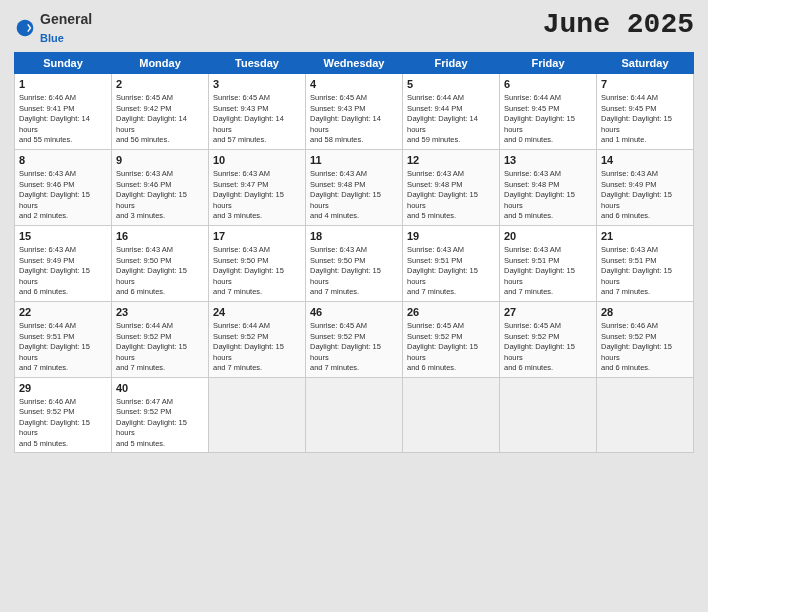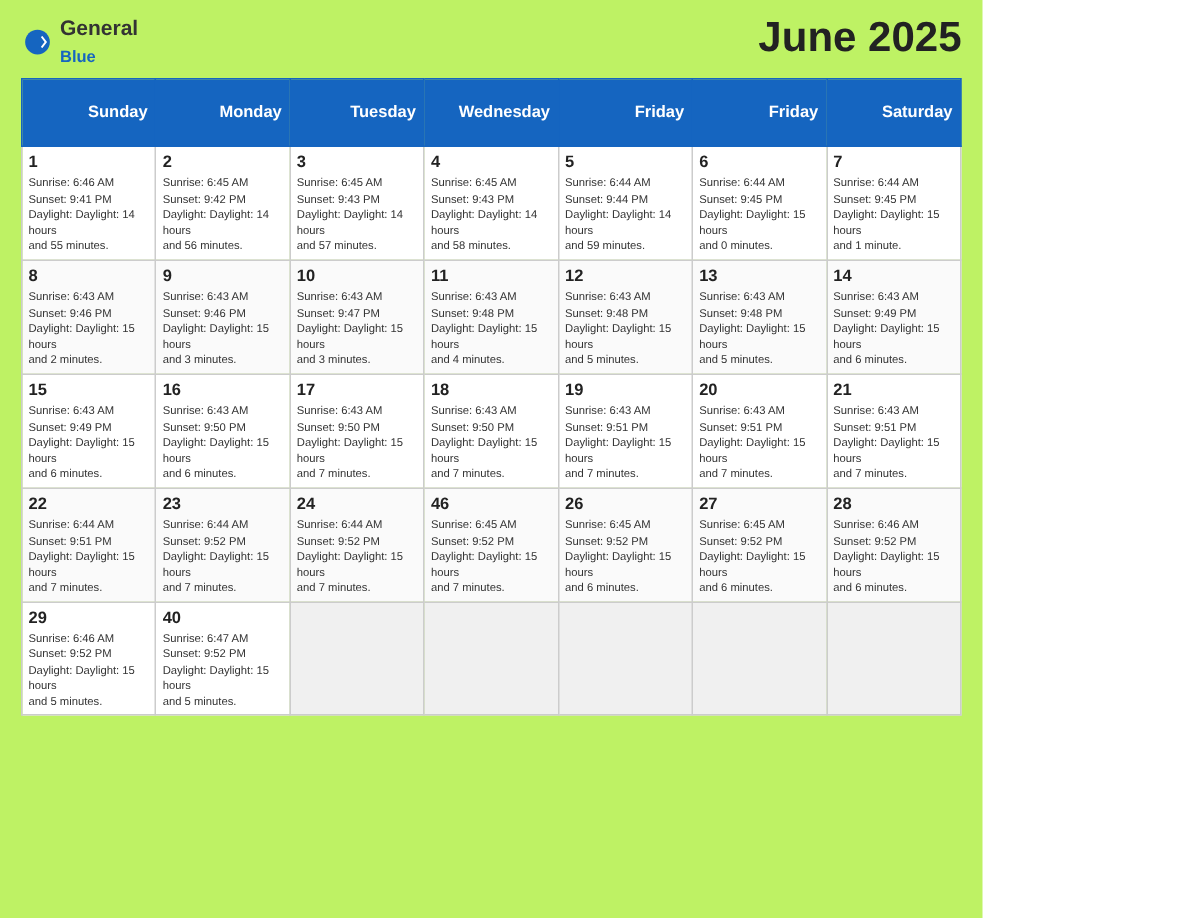--- a/index.html
+++ b/index.html
@@ -4,24 +4,24 @@
   <style>
     * { margin: 0; padding: 0; box-sizing: border-box; }
     body {
       width: 792px;
       height: 612px;
       font-family: Arial, Helvetica, sans-serif;
       background: #fff;
       overflow: hidden;
     }
     .page {
-      width: 655px;
+      width: 708px;
       height: 612px;
       padding: 10px 14px 10px 14px;
-      background: #bef264;
+      background: #e5e5e5;
     }
     .header-row {
       display: flex;
       align-items: flex-start;
       justify-content: space-between;
       margin-bottom: 6px;
     }
     .logo {
       display: flex;
       align-items: center;
@@ -42,37 +42,38 @@
       height: 22px;
     }
     .title-block {
       text-align: right;
     }
     .month-title {
       font-size: 28px;
       font-weight: bold;
       color: #222;
       line-height: 1.1;
+      font-family: Liberation Mono, monospace;
     }
     .subtitle {
       font-size: 13px;
       color: #444;
     }
     table {
       width: 100%;
       border-collapse: collapse;
       table-layout: fixed;
     }
     th {
       background-color: #1565c0;
       color: #fff;
       font-size: 11px;
       font-weight: bold;
-      text-align: right;
-      padding: 16px 5px;
+      text-align: center;
+      padding: 4px 5px;
       border: 1px solid #1565c0;
     }
     td {
       vertical-align: top;
       border: 1px solid #ccc;
       padding: 3px 4px;
       font-size: 7.5px;
       color: #333;
       line-height: 1.4;
       background: #fff;

